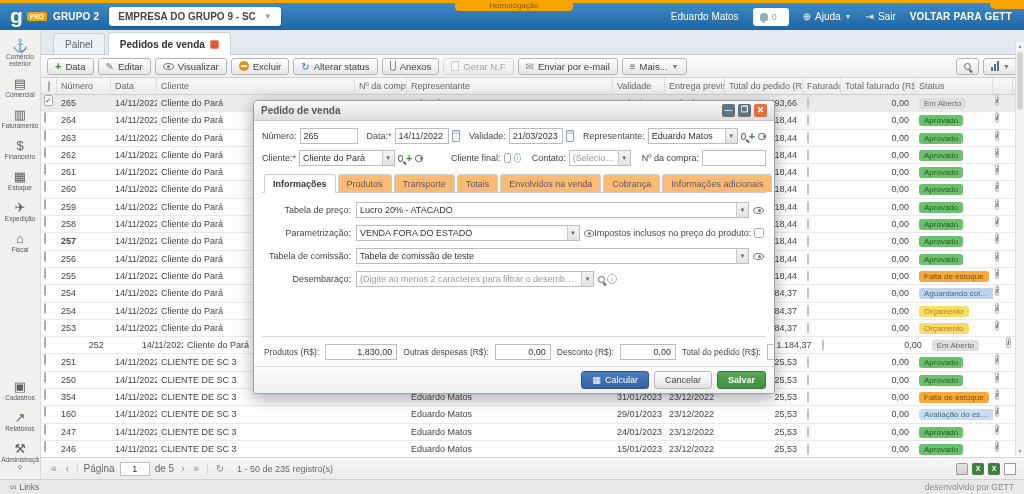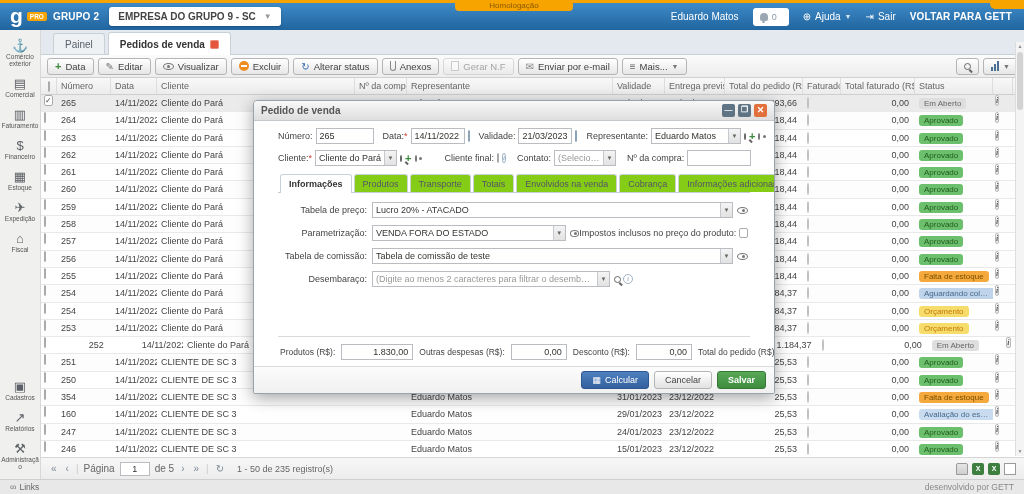--- a/index.html
+++ b/index.html
@@ -123,36 +123,36 @@
 
   
   .dialog { position:absolute; left:253px; top:100px; width:522px; height:294px; background:#fff; border:1px solid #98a2ab;
             border-radius:4px 4px 2px 2px; box-shadow:0 4px 16px rgba(0,0,0,.35); z-index:15; display:flex; flex-direction:column; }
   .dlg-title { height:20px; background:linear-gradient(#f8f8f8,#dedede); border-bottom:1px solid #c4c9ce; border-radius:4px 4px 0 0;
                display:flex; align-items:center; padding:0 7px; font-size:10px; font-weight:bold; color:#555; }
   .dlg-btns { margin-left:auto; display:flex; gap:3px; }
   .dlg-b { width:13px; height:13px; border-radius:2px; color:#fff; font-size:8px; line-height:12px; text-align:center; cursor:pointer; }
   .dlg-b.min, .dlg-b.max { background:#5e7384; }
   .dlg-b.close { background:#e2703c; font-size:9px; }
-  .dlg-body { flex:1; padding:7px 24px 0; display:flex; flex-direction:column; overflow:hidden; }
+  .dlg-body { flex:1; padding:7px 8px 0; display:flex; flex-direction:column; overflow:hidden; }
   .frow { display:flex; align-items:center; gap:3px; margin-bottom:6px; white-space:nowrap; }
   .flabel { font-size:9px; color:#444; }
   .req { color:#d23b2f; }
   .tinput { height:16px; border:1px solid #b9bdc2; font-size:9px; padding:0 3px; color:#333; background:#fff; }
   .sel { height:16px; border:1px solid #b9bdc2; background:#fff; display:flex; align-items:center; font-size:9px; color:#333; }
   .sel .sv { flex:1; padding:0 3px; overflow:hidden; text-overflow:ellipsis; }
   .sel .sc { width:12px; align-self:stretch; background:linear-gradient(#f4f4f4,#e2e2e2); border-left:1px solid #c5c9cd;
              font-size:6px; color:#666; display:flex; align-items:center; justify-content:center; }
   .sel .ph { color:#999; }
   .cal { width:12px; height:12px; border:1px solid #8fa3b8; background:linear-gradient(#cfdcea 0 3px, #fff 3px); display:inline-block; border-radius:1px; }
   .ckb { width:10px; height:10px; border:1px solid #aaa; border-radius:2px; background:#fff; display:inline-block; }
   .i-circle { width:10px; height:10px; border:1px solid #9fb3c6; border-radius:50%; color:#7a93ab; font-size:7px; font-style:italic;
               font-family:"Liberation Serif",serif; text-align:center; line-height:9px; display:inline-block; }
   .dlg-tabs { display:flex; align-items:flex-end; margin-top:2px; border-bottom:1px solid #c5ccd3; padding-left:2px; gap:2px; }
-  .dtab { height:18px; padding:0 8px; display:flex; align-items:center; font-size:9px; color:#556; background:#84cc16;
+  .dtab { height:18px; padding:0 8px; display:flex; align-items:center; font-size:9px; color:#556; background:#fdba74;
           border:1px solid #c9d0d6; border-bottom:none; border-radius:3px 3px 0 0; cursor:pointer; white-space:nowrap; }
   .dtab.active { background:#fff; font-weight:bold; color:#333; height:19px; margin-bottom:-1px; }
   .dlg-fields { padding:9px 2px 0; }
   .dlg-frow { display:flex; align-items:center; margin-bottom:7px; white-space:nowrap; }
   .dlbl { width:92px; text-align:right; padding-right:5px; font-size:9px; color:#444; flex:none; }
   .dlg-spacer { flex:1; }
   .dlg-totals { border-top:1px solid #d9d9d9; padding:7px 2px 6px; display:flex; align-items:center; gap:6px; white-space:nowrap; }
   .tlbl { font-size:8.5px; color:#444; }
   .tval { height:16px; border:1px solid #b9bdc2; font-size:9px; text-align:right; padding:0 4px; color:#333; }
   .dlg-footer { border-top:1px solid #d9d9d9; background:linear-gradient(#fcfcfc,#f0f0f0); height:27px; display:flex; align-items:center;
@@ -441,21 +441,21 @@
             <div class="g-cell" style="width: 52px;"></div>
             <div class="g-cell" style="width: 60px;"></div>
             <div class="g-cell num-r" style="width: 78px;">1.118,44</div>
             <div class="g-cell" style="width: 38px;"><span class="dot"></span></div>
             <div class="g-cell num-r" style="width: 74px;">0,00</div>
             <div class="g-cell" style="width: 78px;"><span class="badge b-aprovado">Aprovado</span></div>
             <div class="g-cell" style="width: 20px; padding: 0px 0px 0px 2px;"><span class="info-btn">i</span></div>
           </div>
           <div class="g-row">
             <div class="g-cell" style="width: 16px; padding: 0px;"><span class="cb"></span></div>
-            <div class="g-cell" style="width: 54px;">257</div>
+            <div class="g-cell" style="width: 54px; font-weight: bold;">257</div>
             <div class="g-cell" style="width: 46px;">14/11/2022</div>
             <div class="g-cell" style="width: 198px;">Cliente do Pará</div>
             <div class="g-cell" style="width: 52px;"></div>
             <div class="g-cell" style="width: 206px;"></div>
             <div class="g-cell" style="width: 52px;"></div>
             <div class="g-cell" style="width: 60px;"></div>
             <div class="g-cell num-r" style="width: 78px;">1.118,44</div>
             <div class="g-cell" style="width: 38px;"><span class="dot"></span></div>
             <div class="g-cell num-r" style="width: 74px;">0,00</div>
             <div class="g-cell" style="width: 78px;"><span class="badge b-aprovado">Aprovado</span></div>

